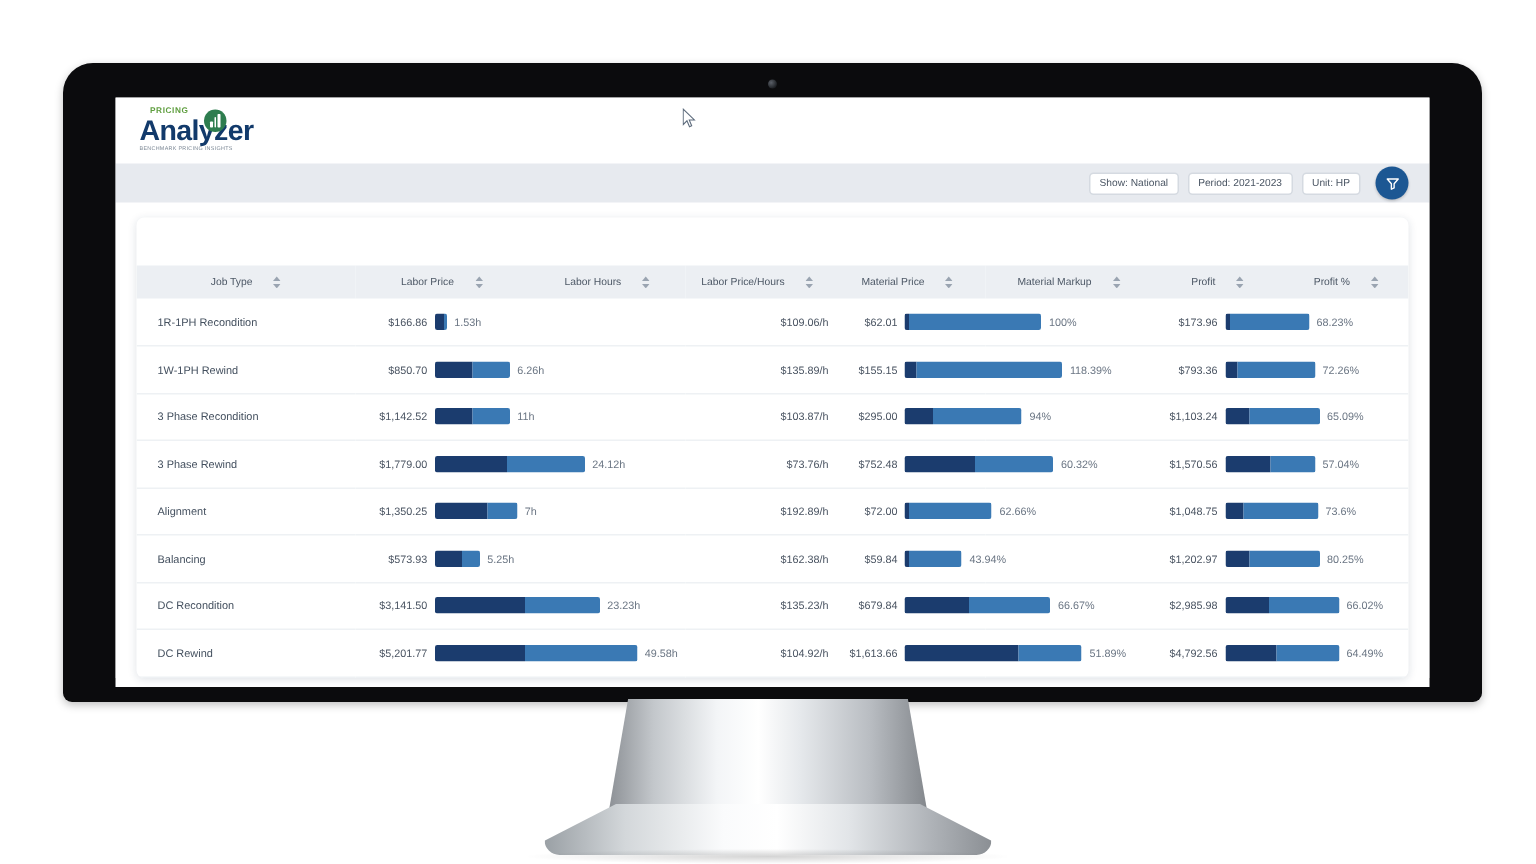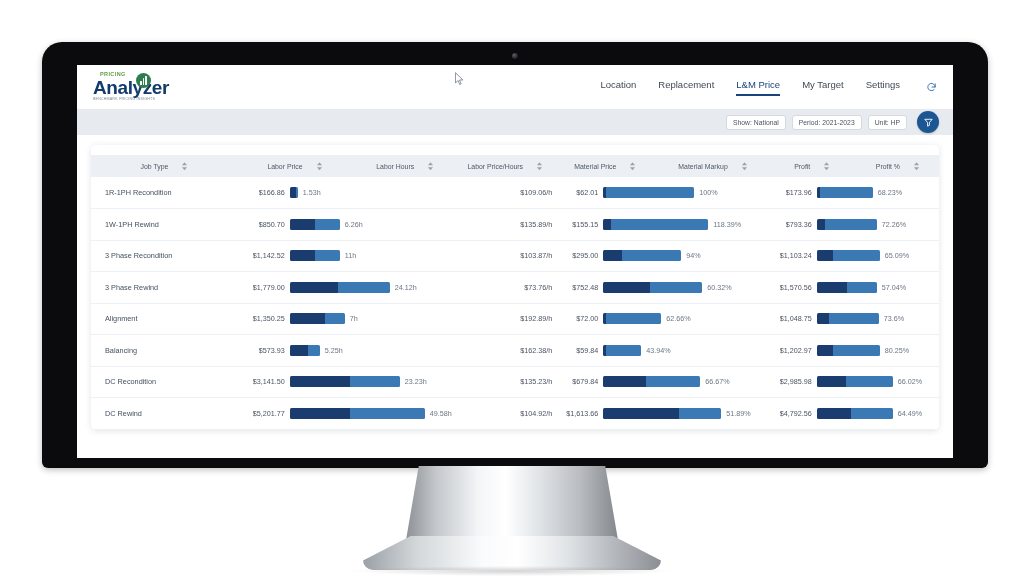--- a/index.html
+++ b/index.html
@@ -104,21 +104,21 @@
   
   .content { padding: 10px 14px 0 14px; background: #ffffff; }
   .card {
     background: #ffffff; border-radius: 5px; box-shadow: 0 1px 6px rgba(25,45,80,.13);
     padding: 10px 0 0 0; overflow: hidden;
   }
   .card-title-row { display:flex; align-items:center; gap:5px; padding: 3px 14px 9px 14px;}
   .card-title { font-size: 11px; color: #2f3a48; font-weight: 400; }
   .info-icon { color:#8d98a6; display:flex; align-items:center; cursor:pointer;}
 
-  table { width: 100%; border-collapse: collapse; table-layout: fixed; }
+  table { width: 100%; border-collapse: collapse; table-layout: fixed; margin-top: 22px; }
   thead th {
     background: #eceff3; font-size: 6.9px; color: #4d5866; font-weight: 400;
     padding: 7px 0; text-align: center; white-space: nowrap;
   }
   .th-inner { display:flex; align-items:center; justify-content:center; gap: 14px; }
   .sort-ico { display:flex; flex-direction:column; gap:1px; color:#9aa4b1; cursor:pointer;}
   tbody tr { border-bottom: 1px solid #eef1f4; height: 31.5px; }
   tbody td { font-size: 7.2px; color: #4a5462; vertical-align: middle; }
   .td-job { padding-left: 14px; color:#44505f; font-size: 7.3px; }
   .td-center { text-align: right; }
@@ -163,33 +163,20 @@
             <div class="logo-word">Analyzer</div>
             <div class="logo-tag">BENCHMARK PRICING INSIGHTS</div>
           </div>
           <div class="logo-badge">
             <i></i>
               <i></i>
               <i></i>
           </div>
         </div>
 
-        <div class="nav">
-          <div class="nav-item">Location</div>
-          <div class="nav-item">Replacement</div>
-          <div class="nav-item active">L&amp;M Price</div>
-          <div class="nav-item">My Target</div>
-          <div class="nav-item">Settings</div>
-          <div class="refresh-icon">
-            <svg width="11" height="11" viewBox="0 0 24 24" fill="none" stroke="#2d6cb5" stroke-width="2" stroke-linecap="round">
-                <path d="M20 11a8 8 0 1 0-2.3 5.7"></path>
-                <path d="M20 4v7h-7"></path>
-              </svg>
-          </div>
-        </div>
       </div>
 
       <div class="filter-bar">
         <div class="chip">Show: National</div>
         <div class="chip">Period: 2021-2023</div>
         <div class="chip">Unit: HP</div>
         <div class="funnel-btn">
           <svg width="11" height="11" viewBox="0 0 24 24" fill="none" stroke="#ffffff" stroke-width="2" stroke-linejoin="round">
               <path d="M4 5h16l-6 7v6l-4 2v-8z"></path>
             </svg>

